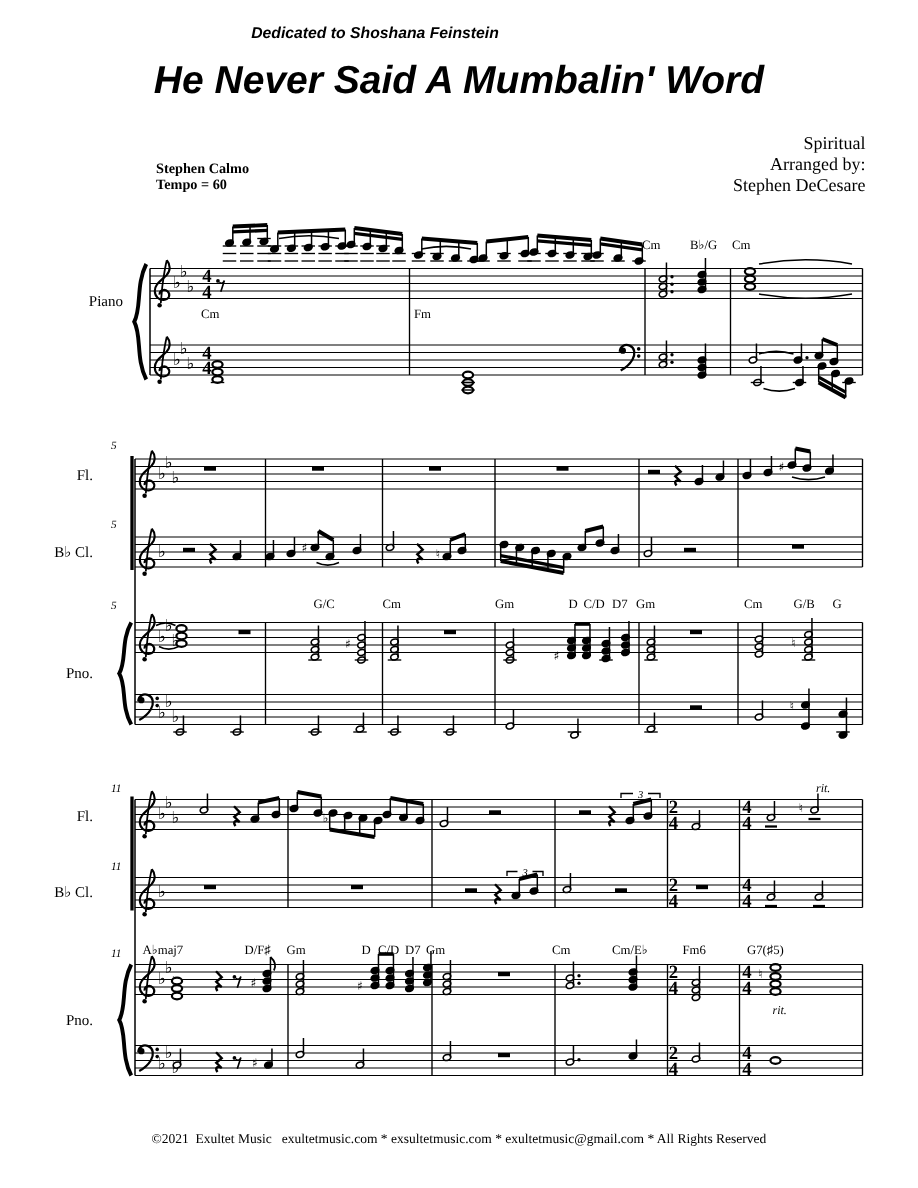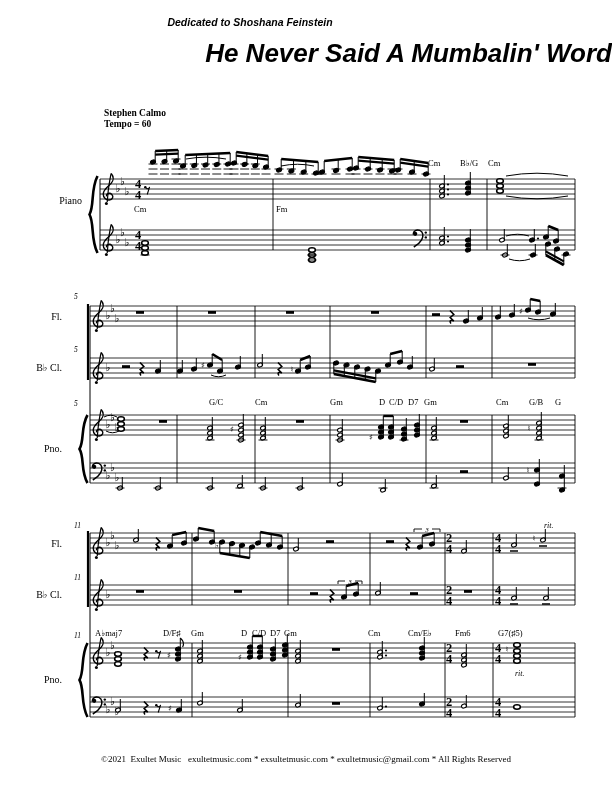--- a/index.html
+++ b/index.html
@@ -2,21 +2,21 @@
 <html><head>
 <meta charset="utf-8">
 <style>
   html,body{margin:0;padding:0;background:#888;}
   .page{position:relative;width:612px;height:792px;background:#ffffff;margin:0 auto;overflow:hidden;
         font-family:"Liberation Serif",serif;color:#000;}
   .page > div{position:absolute;}
   #score{position:absolute;left:0;top:0;}
   .dedication{left:0;top:16px;width:500px;text-align:center;
       font:bold italic 10.5px "Liberation Sans",sans-serif;}
-  .title{position:absolute;left:0;top:38px;width:612px;text-align:right;margin:0;
+  .title{position:absolute;left:0;top:38px;width:612px;text-align:center;margin:0;
       font:bold italic 26px "Liberation Sans",sans-serif;}
   .credits{right:35px;top:88px;text-align:right;font:12px "Liberation Serif",serif;line-height:14px;}
   .tempo{left:104px;top:108px;font:bold 9.5px "Liberation Serif",serif;line-height:11px;}
   .footer{left:0;top:754px;width:612px;text-align:center;font:9px "Liberation Serif",serif;white-space:pre;}
   
   text{fill:#000;}
   .chord{font:8.5px "Liberation Serif",serif;}
   .mnum{font:italic 7.5px "Liberation Serif",serif;}
   .inst{font:10px "Liberation Serif",serif;}
   .trip{font:italic 7px "Liberation Serif",serif;}
@@ -24,20 +24,25 @@
   .tsig{font:bold 12.5px "Liberation Serif",serif;}
   .acc{font:8px "DejaVu Sans",sans-serif;}
   .ksig{font:11px "DejaVu Sans",sans-serif;}
 </style>
 </head>
 <body>
 
 <div class="page">
   <div class="dedication">Dedicated to Shoshana Feinstein</div>
   <h1 class="title">He Never Said A Mumbalin' Word</h1>
+  <div class="credits">
+    <div>Spiritual</div>
+    <div>Arranged by:</div>
+    <div>Stephen DeCesare</div>
+  </div>
   <div class="tempo">
     <div>Stephen Calmo</div>
     <div>Tempo = 60</div>
   </div>
   <svg id="score" width="612" height="792" viewBox="0 0 612 792">
       <g>
         <line x1="100" y1="179" x2="575" y2="179" stroke="#000000" stroke-width="0.8"></line>
         <line x1="100" y1="184" x2="575" y2="184" stroke="#000000" stroke-width="0.8"></line>
         <line x1="100" y1="189" x2="575" y2="189" stroke="#000000" stroke-width="0.8"></line>
         <line x1="100" y1="194" x2="575" y2="194" stroke="#000000" stroke-width="0.8"></line>

